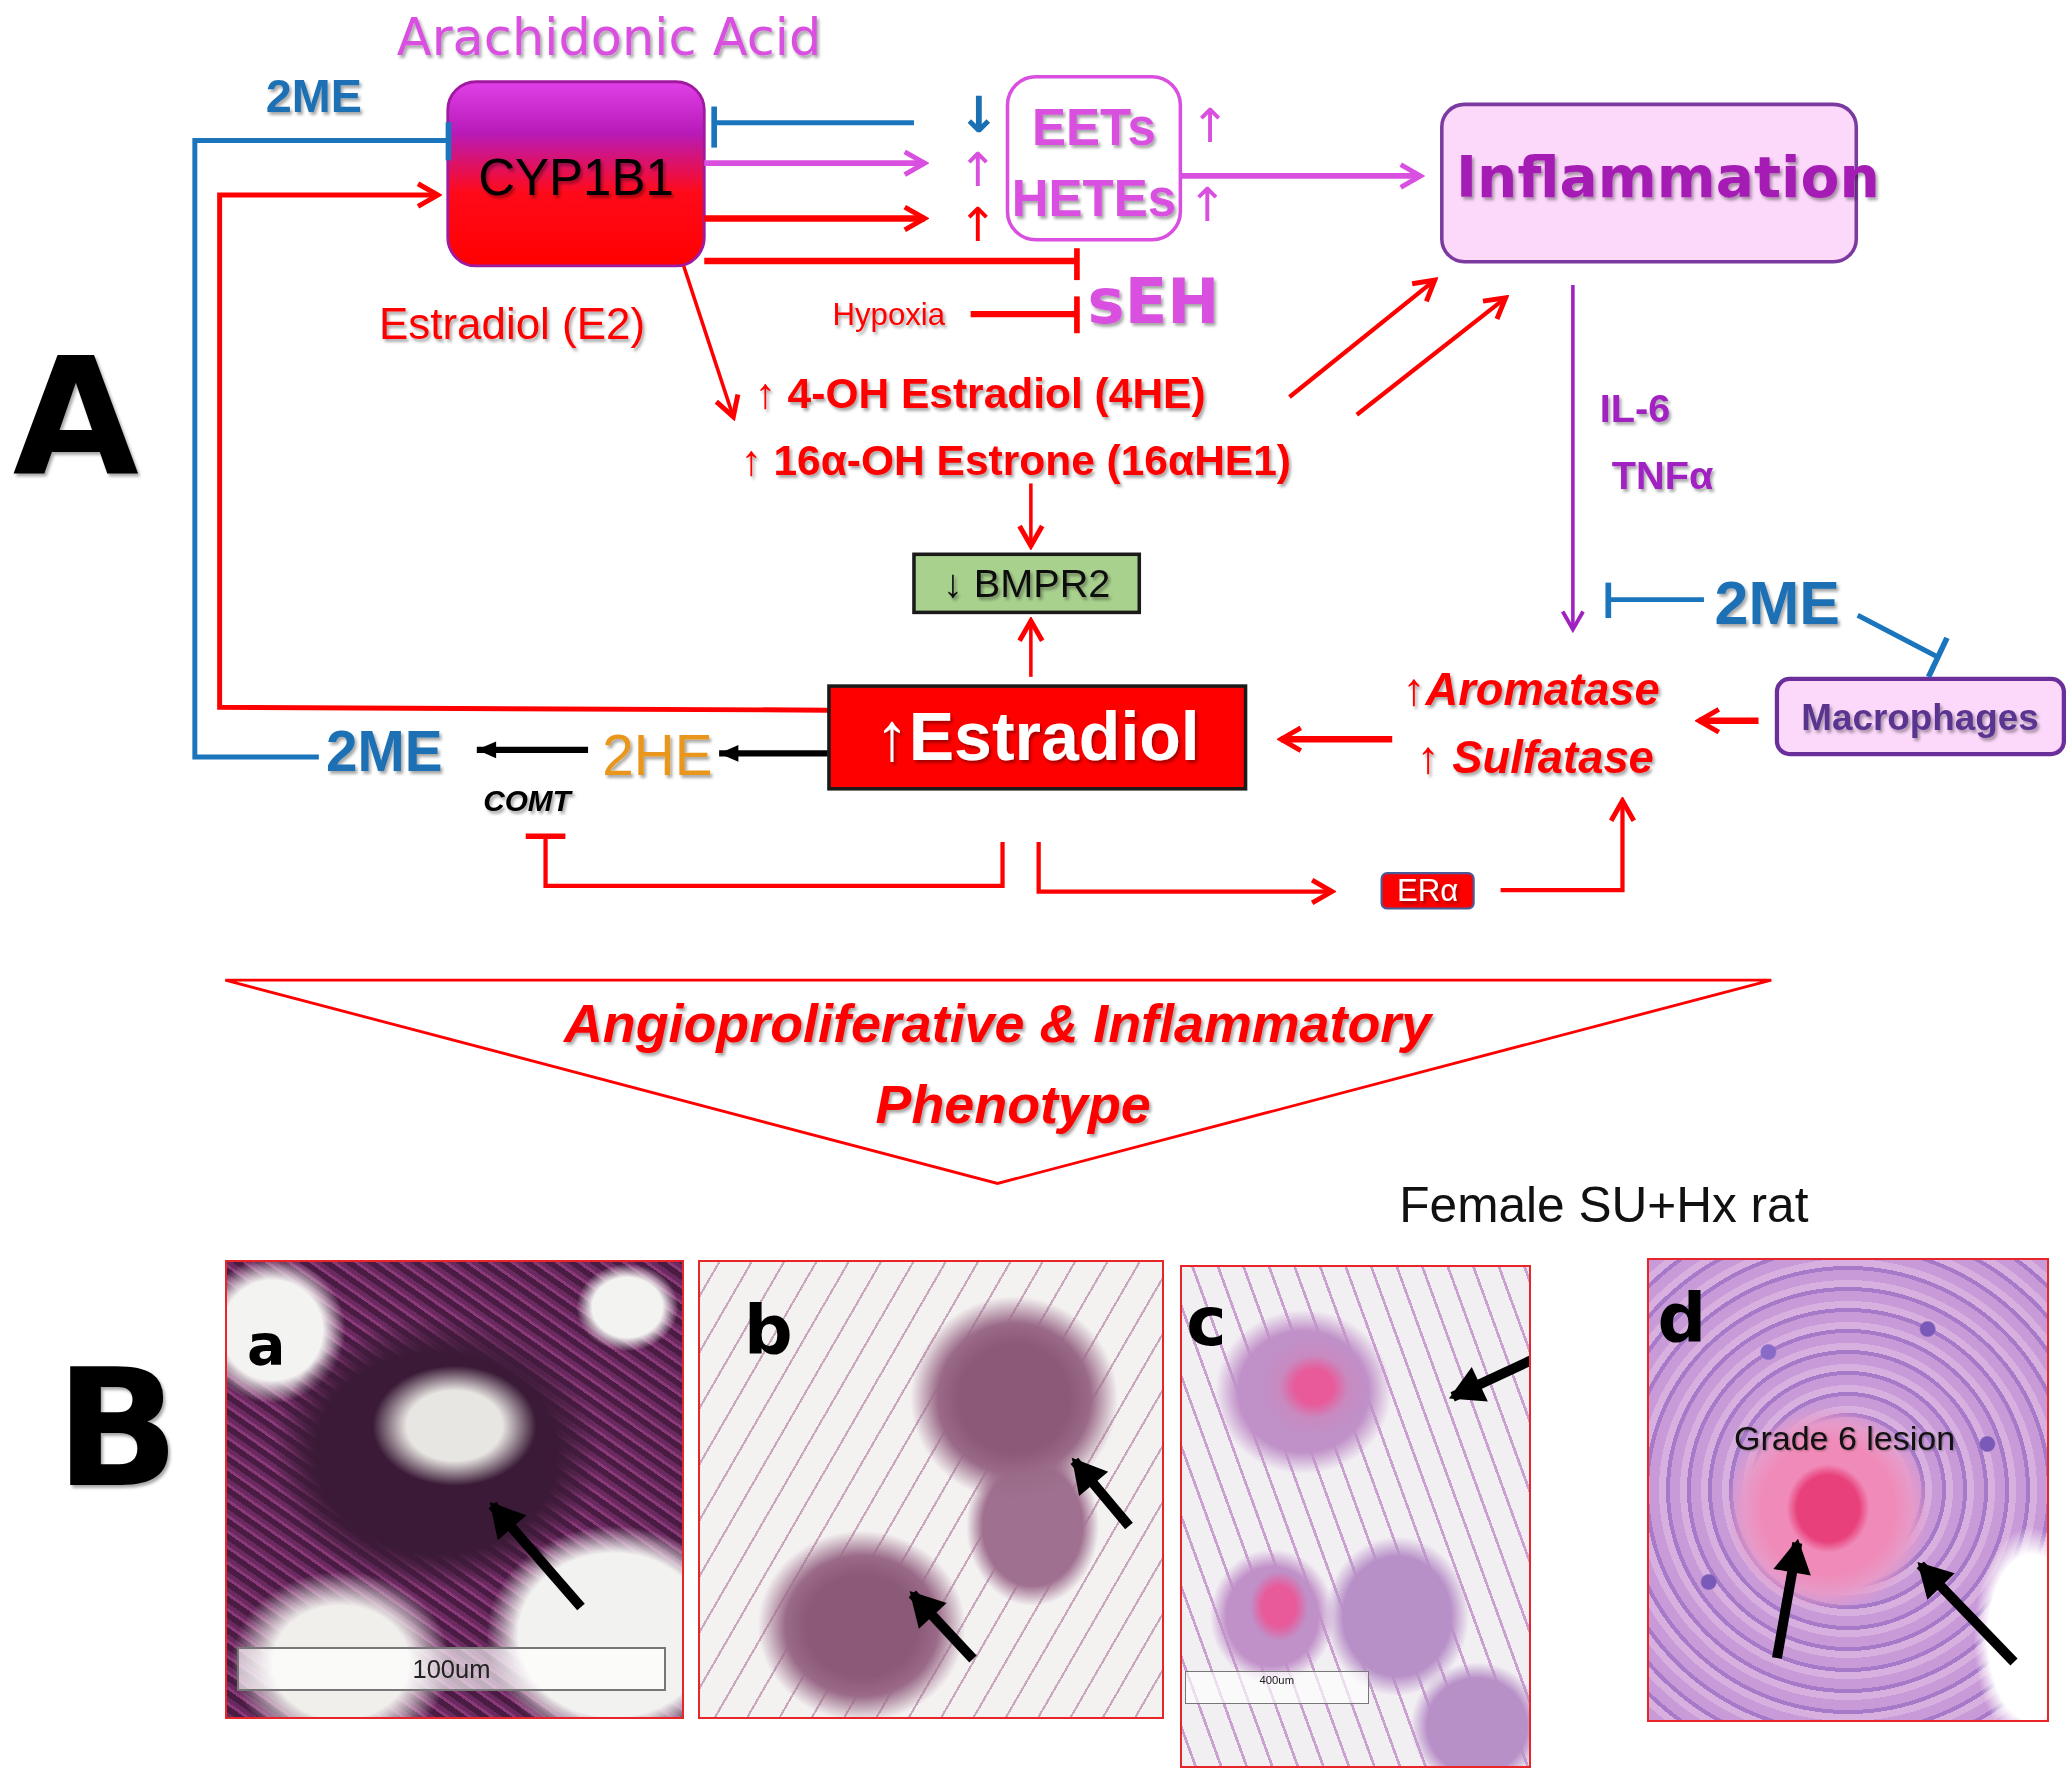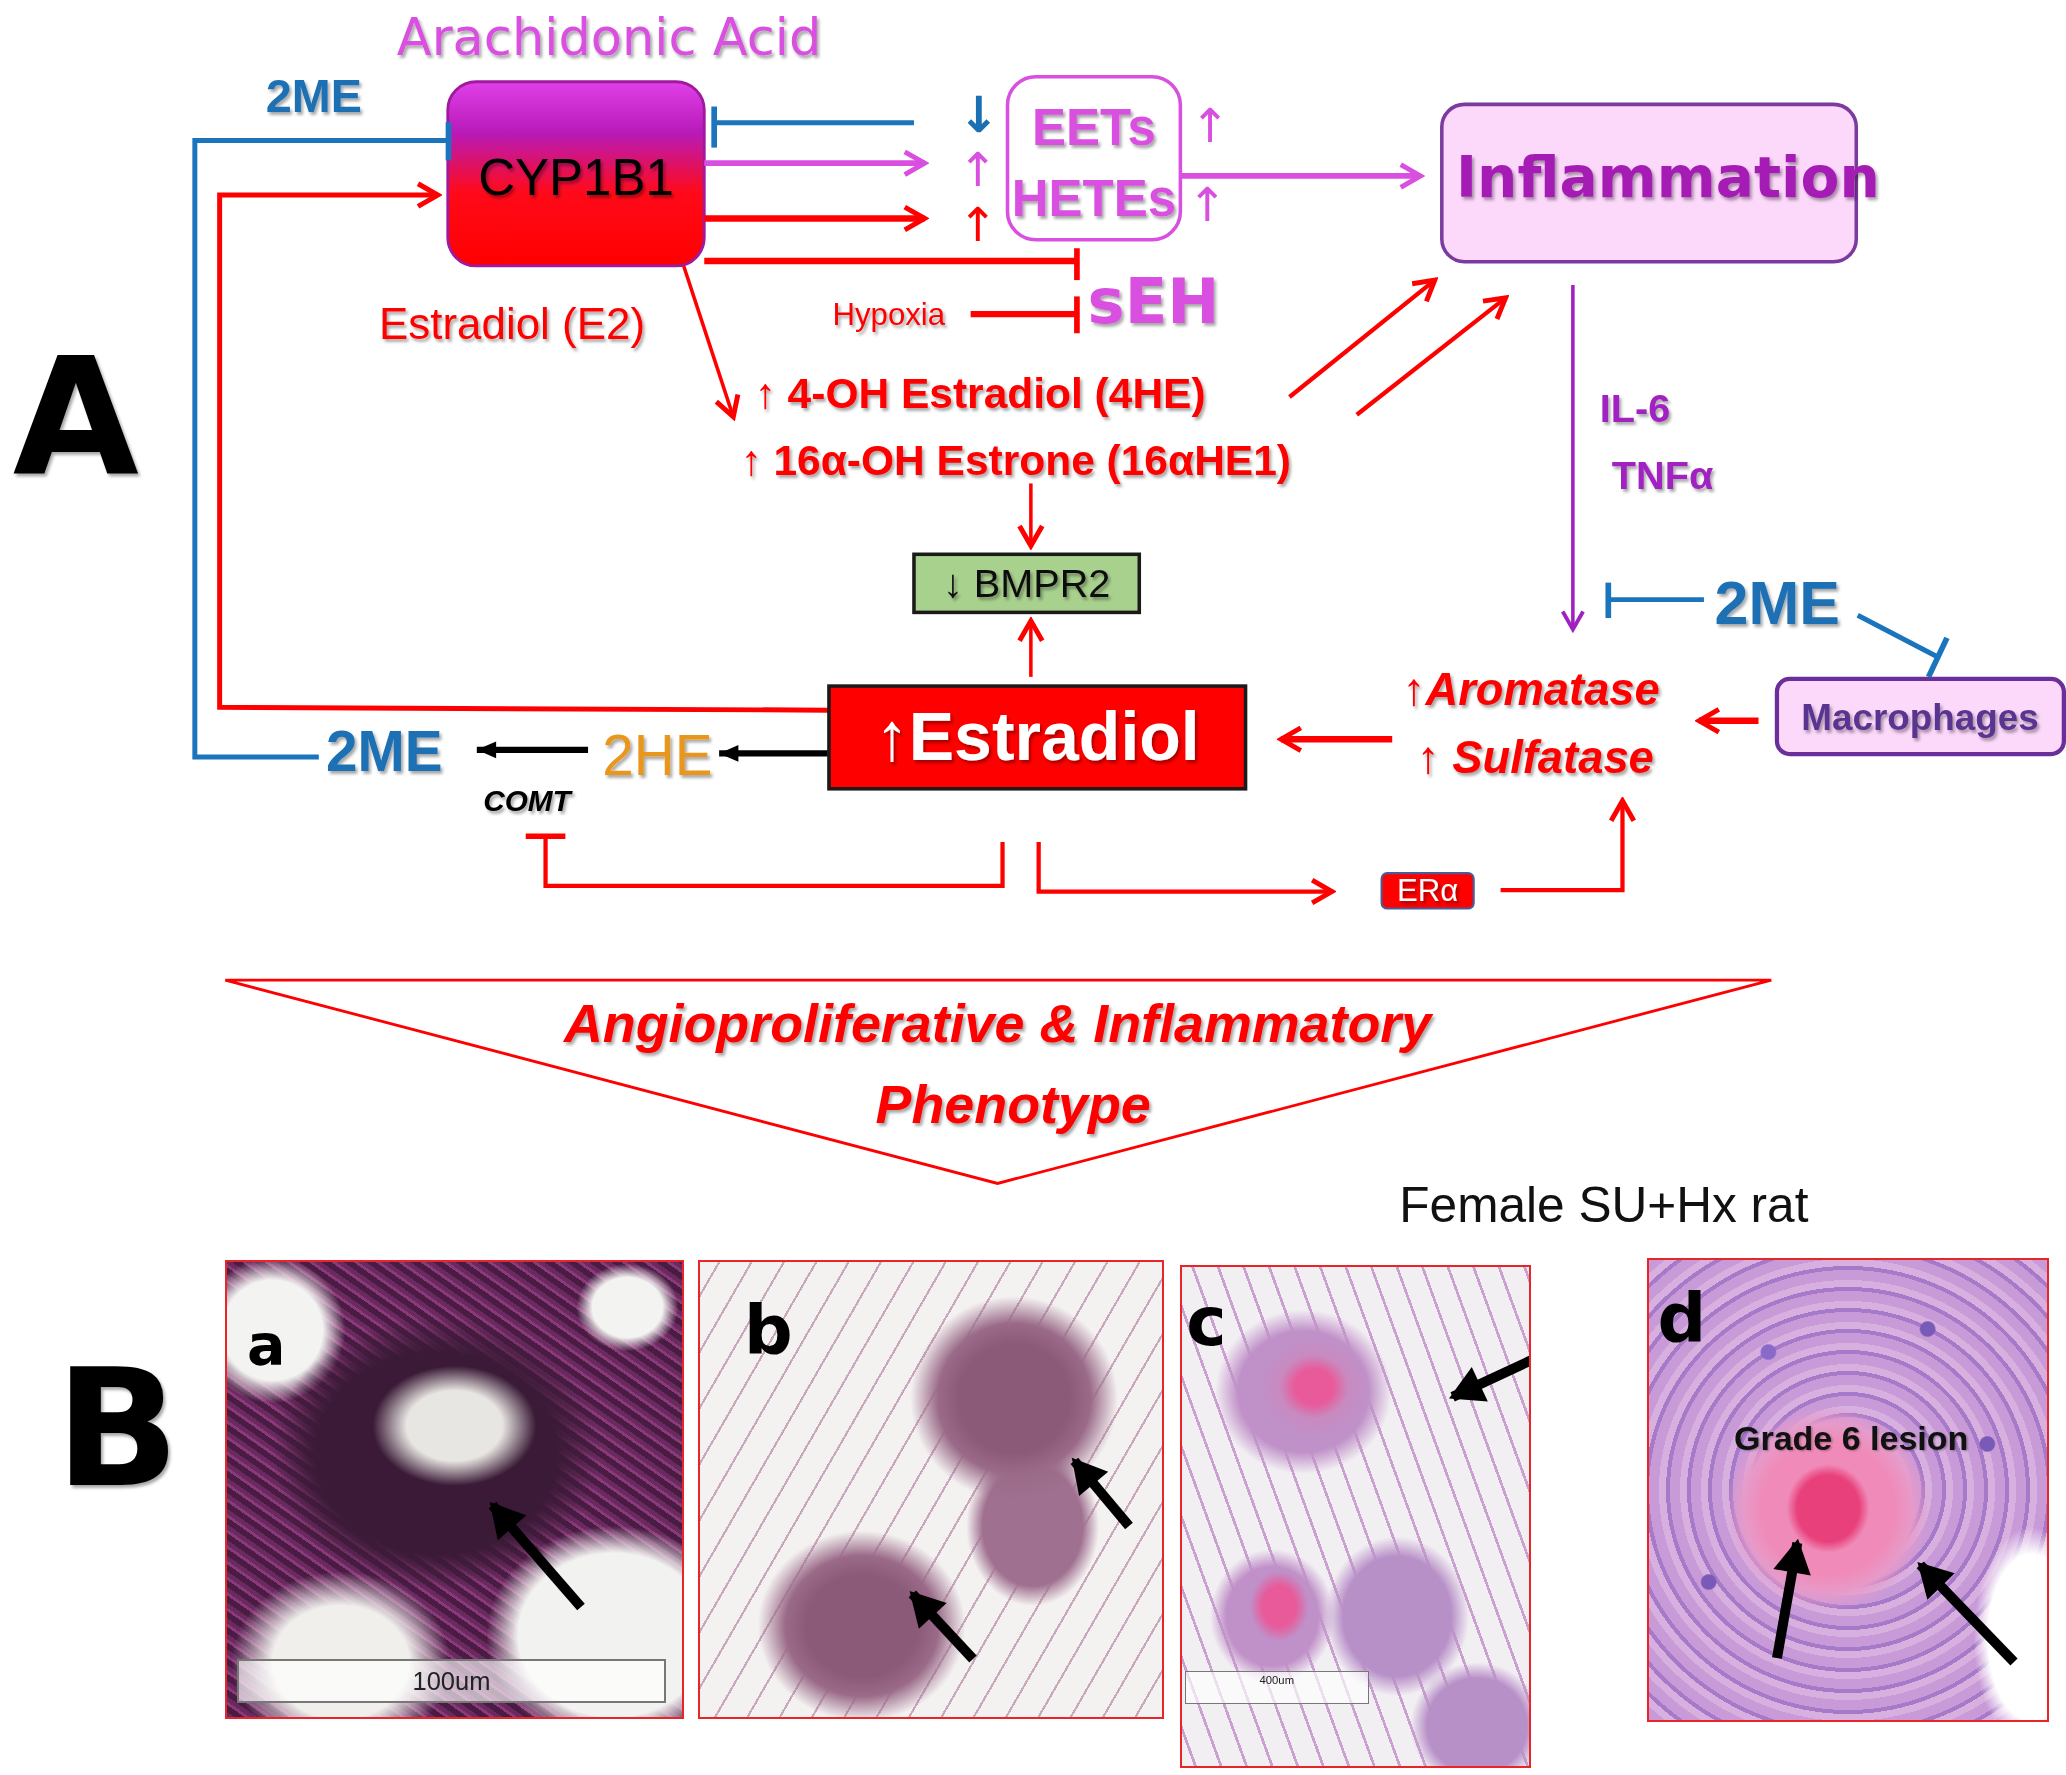--- a/index.html
+++ b/index.html
@@ -177,21 +177,21 @@
             background:
               radial-gradient(ellipse 30% 22% at 50% 36%, #e8e6e2 0 35%, transparent 60%),
               radial-gradient(ellipse 48% 40% at 46% 42%, #3a1a36 0 55%, transparent 75%),
               radial-gradient(ellipse 35% 30% at 85% 82%, #f2f2f0 0 60%, transparent 80%),
               radial-gradient(ellipse 30% 25% at 25% 88%, #f0efec 0 50%, transparent 80%),
               radial-gradient(ellipse 20% 20% at 10% 15%, #f3f3f1 0 55%, transparent 80%),
               radial-gradient(ellipse 14% 12% at 88% 10%, #f3f3f1 0 55%, transparent 80%),
               repeating-linear-gradient(35deg, #6a2a60 0 4.3px, #4a1c44 4.3px 10px, #8a3a78 10px 12.8px);">
   <span class="panel-letter" style="left:20px; top:55px; font-size:57px;">a</span>
   <div class="arrow" style="left:354px; top:340px; width:135px; transform: rotate(-131deg);"></div>
-  <div class="scalebar" style="left:10px; bottom:14px; width:429px; height:44px; line-height:40px; font-size:25.5px;margin-top:12px;"><span>100um</span></div>
+  <div class="scalebar" style="left:10px; bottom:26px; width:429px; height:44px; line-height:40px; font-size:25.5px;margin-top:12px;"><span>100um</span></div>
 </div>
 
 <div class="panel" style="left:698px; top:1260px; width:466px; height:459px;
             background:
               radial-gradient(ellipse 30% 30% at 68% 30%, #8a5a78 0 40%, #9a6a88 55%, transparent 75%),
               radial-gradient(ellipse 30% 28% at 35% 80%, #8a5a78 0 40%, #9a6a88 55%, transparent 75%),
               radial-gradient(ellipse 18% 22% at 72% 58%, #a07090 0 60%, transparent 80%),
               repeating-linear-gradient(120deg, #f4f2f1 0 15.6px, #c9a7bd 15.6px 17.7px, #f4f2f1 17.7px 28px),
               #f4f2f1;">
   <span class="panel-letter" style="left:44px; top:35px; font-size:68px;">b</span>
@@ -220,17 +220,17 @@
               radial-gradient(ellipse 13% 12% at 45% 54%, #e8407a 0 60%, transparent 80%),
               radial-gradient(ellipse 30% 26% at 45% 54%, #f08ab8 0 55%, #e79ac8 70%, transparent 85%),
               radial-gradient(ellipse 18% 30% at 96% 82%, #ffffff 0 60%, transparent 80%),
               radial-gradient(circle at 30% 20%, #8a6ac8 0 7px, transparent 8.5px),
               radial-gradient(circle at 70% 15%, #7a5ab8 0 7px, transparent 8.5px),
               radial-gradient(circle at 85% 40%, #7a5ab8 0 7px, transparent 8.5px),
               radial-gradient(circle at 15% 70%, #7a5ab8 0 7px, transparent 8.5px),
               repeating-radial-gradient(circle at 50% 50%, #c99ad8 0 10px, #a67ac8 10px 14px, #d8b0e0 14px 21px),
               #d8b0e0;">
   <span class="panel-letter" style="left:8.5px; top:25px; font-size:68px;">d</span>
-  <span style="position:absolute; left:85px; top:159px; font-family:'Liberation Sans',sans-serif; font-weight:bold; font-size:34px; color:#111; text-shadow:1.4px 1.4px 2.1px rgba(0,0,0,0.3);">Grade 6 lesion</span>
+  <span style="position:absolute; left:85px; top:159px; font-family:'Liberation Sans',sans-serif; font-weight:normal; font-size:34px; color:#111; text-shadow:1.4px 1.4px 2.1px rgba(0,0,0,0.3);">Grade 6 lesion</span>
   <div class="arrow" style="left:128px; top:393px; width:117px; transform: rotate(-80deg);"></div>
   <div class="arrow" style="left:365px; top:397px; width:135px; transform: rotate(-134deg);"></div>
 </div>
 
 
 </body></html>

